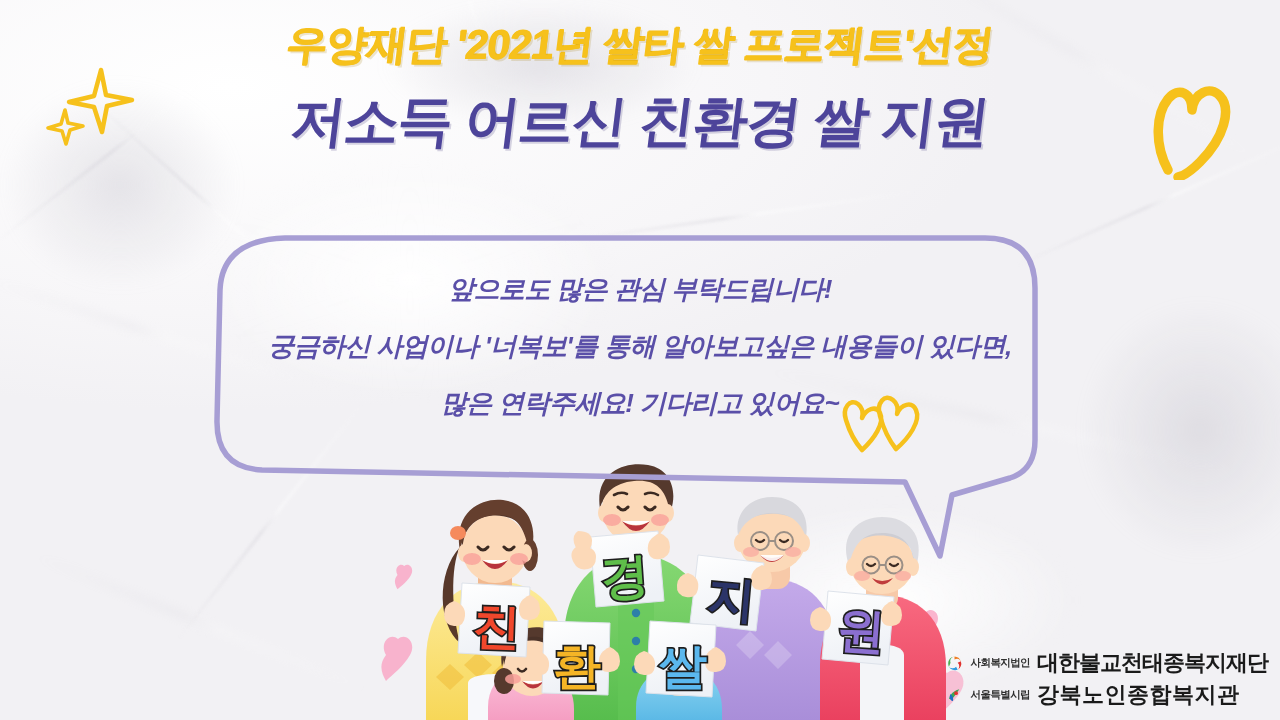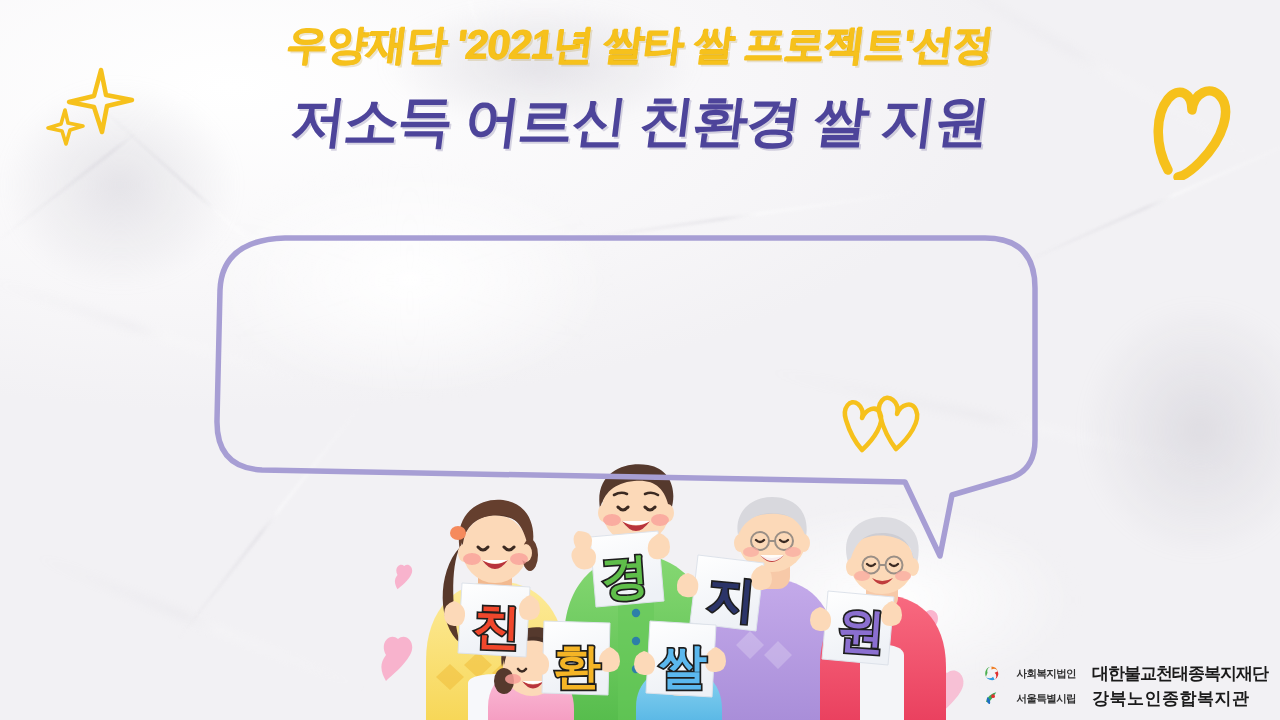--- a/index.html
+++ b/index.html
@@ -85,24 +85,24 @@
   .doodle-stars { left:45px; top:62px; }
   .doodle-heart-big { left:1148px; top:80px; }
   .doodle-hearts-bubble { left:838px; top:392px; z-index:16; }
 
   
   .illus { position:absolute; left:368px; top:455px; width:600px; height:265px; z-index:10; }
   .illus svg { display:block; }
 
   
   .logos { position:absolute; right:12px; bottom:8px; z-index:22; text-align:left; }
-  .logo-row { display:flex; align-items:center; gap:16px; margin-bottom:2px; }
+  .logo-row { display:flex; align-items:center; gap:7px; margin-bottom:2px; }
   .logo-mark { width:19px; height:19px; flex:0 0 19px; }
   .logo-small { font-size:10.5px; color:#2f2f2f; font-weight:bold; letter-spacing:-.6px; }
-  .logo-big { font-size:17px; color:#1a1a1a; font-weight:bold; letter-spacing:-1px; }
+  .logo-big { font-size:22px; color:#1a1a1a; font-weight:bold; letter-spacing:-1px; }
   .logo-big.wide { letter-spacing:.5px;text-align:right; }
 </style>
 </head>
 <body>
 
 <div id="poster">
 
   <div class="paper-base"></div>
   <div class="crease" style="left:-40px;top:140px;width:330px;height:3px;transform:rotate(-38deg);"></div>
   <div class="crease" style="left:60px;top:200px;width:290px;height:3px;transform:rotate(42deg);"></div>
@@ -153,20 +153,25 @@
                L952 495
                L940 556
                L905 482
                L262 470
                Q216 468 217 420
                L220 290
                Q222 240 285 238 Z" stroke="#a79ed4" stroke-width="5.5" stroke-linejoin="round" stroke-linecap="round" fill="none"></path>
     </svg>
   </div>
 
+  <div class="bubble-text">
+    <div class="bline l1">앞으로도 많은 관심 부탁드립니다!</div>
+    <div class="bline l2">궁금하신 사업이나 '너복보'를 통해 알아보고싶은 내용들이 있다면,</div>
+    <div class="bline l3">많은 연락주세요! 기다리고 있어요~</div>
+  </div>
 
   <div class="doodle doodle-hearts-bubble">
     <svg width="90" height="70" viewBox="0 0 90 70" fill="none">
       <g stroke="#f6c11c" stroke-width="4.5" stroke-linecap="round" stroke-linejoin="round" fill="none">
         <path d="M8 28 C 4 16, 12 6, 20 12 C 25 16, 25 22, 24 26 C 28 17, 38 13, 42 21 C 47 31, 36 47, 24 58 C 17 50, 11 38, 8 28 Z"></path>
         <path d="M42 24 C 38 11, 47 1, 55 8 C 60 12, 60 18, 59 22 C 63 12, 74 9, 78 18 C 83 29, 71 46, 58 57 C 51 48, 45 35, 42 24 Z"></path>
       </g>
     </svg>
   </div>
 

